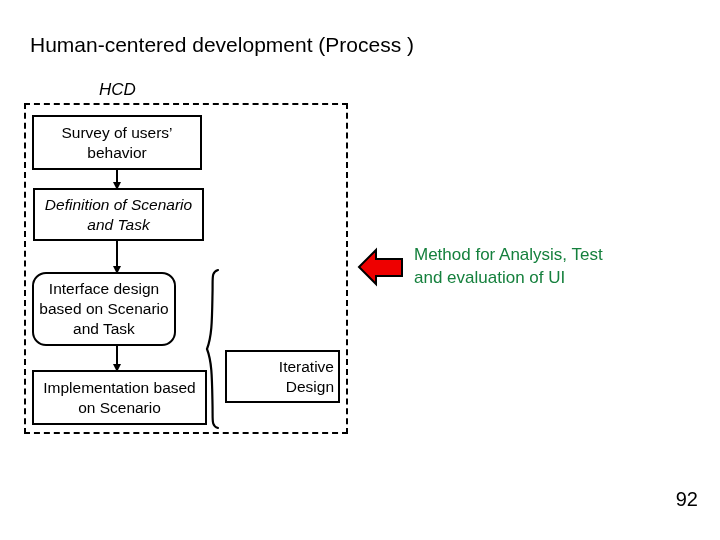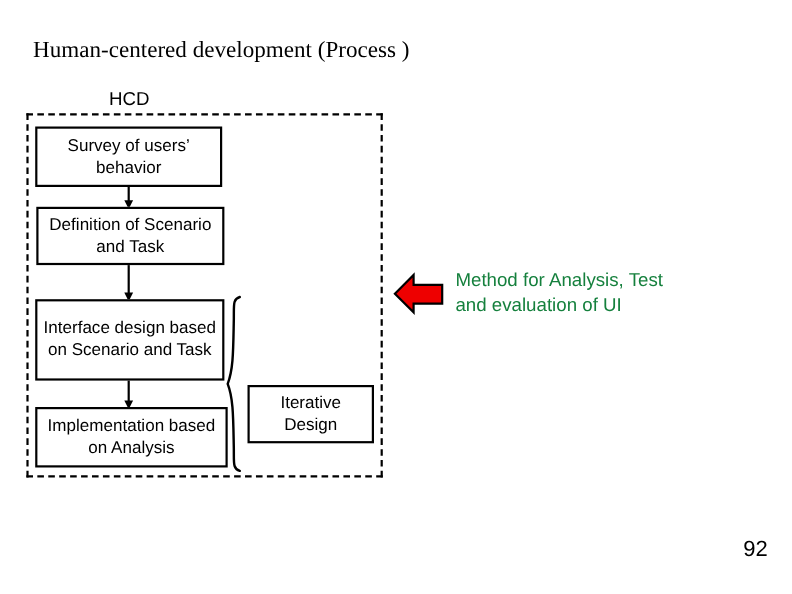--- a/index.html
+++ b/index.html
@@ -26,21 +26,20 @@
   
   #slide-title {
     position: absolute;
     left: 30px;
     top: 32px;
     font-size: 21px;
     line-height: 26px;
     letter-spacing: 0px;
     white-space: nowrap;
     color: #000;
-    font-family: Liberation Serif, serif;
   }
 
   
   #hcd-boundary {
     position: absolute;
     left: 24px;
     top: 103px;
     width: 324px;
     height: 331px;
     border: 2px dashed #000000;
@@ -50,45 +49,46 @@
   #hcd-label {
     position: absolute;
     left: 96px;
     top: 80px;
     font-size: 17px;
     line-height: 20px;
     background: #ffffff;
     padding: 0 4px 0 3px;
     z-index: 5;
     white-space: nowrap;
+    font-style: italic;
   }
 
   
   .proc-box {
     position: absolute;
     box-sizing: border-box;
     border: 2px solid #000000;
     background: #ffffff;
     display: flex;
     align-items: center;
     justify-content: center;
     text-align: center;
     font-size: 15.5px;
     line-height: 20px;
     z-index: 3;
     padding: 0 4px;
   }
 
   #box-survey        { left: 32px; top: 115px; width: 170px; height: 55px; }
-  #box-definition    { left: 33px; top: 188px; width: 171px; height: 53px; }
-  #box-interface     { left: 32px; top: 272px; width: 172px; height: 74px; }
+  #box-definition    { left: 33px; top: 188px; width: 171px; height: 53px; font-style: italic; }
+  #box-interface     { left: 32px; top: 272px; width: 144px; height: 74px; border-radius: 14px; }
   #box-implementation{ left: 32px; top: 370px; width: 175px; height: 55px; }
 
   #box-prototyping   { left: 222px; top: 299px; width: 118px; height: 32px; }
-  #box-iterative     { left: 225px; top: 350px; width: 115px; height: 53px; }
+  #box-iterative     { left: 225px; top: 350px; width: 115px; height: 53px; text-align: right; }
 
   
   .connector {
     position: absolute;
     width: 14px;
     z-index: 2;
     overflow: visible;
   }
   #conn-1 { left: 110px; top: 168px; height: 22px; }
   #conn-2 { left: 110px; top: 239px; height: 35px; }
@@ -145,21 +145,21 @@
   <div id="hcd-boundary"></div>
 
   <div id="hcd-label">HCD</div>
 
   <div class="proc-box" id="box-survey">Survey of users’ behavior</div>
 
   <div class="proc-box" id="box-definition">Definition of Scenario and Task</div>
 
   <div class="proc-box" id="box-interface">Interface design based on Scenario and Task</div>
 
-  <div class="proc-box" id="box-implementation">Implementation based on Analysis</div>
+  <div class="proc-box" id="box-implementation">Implementation based on Scenario</div>
 
   <svg class="connector" id="conn-1" viewBox="0 0 14 22">
     <line x1="7" y1="0" x2="7" y2="16" stroke="#000" stroke-width="2"></line>
     <polygon points="7,22 3,14 11,14" fill="#000"></polygon>
   </svg>
 
   <svg class="connector" id="conn-2" viewBox="0 0 14 35">
     <line x1="7" y1="0" x2="7" y2="29" stroke="#000" stroke-width="2"></line>
     <polygon points="7,35 3,27 11,27" fill="#000"></polygon>
   </svg>

